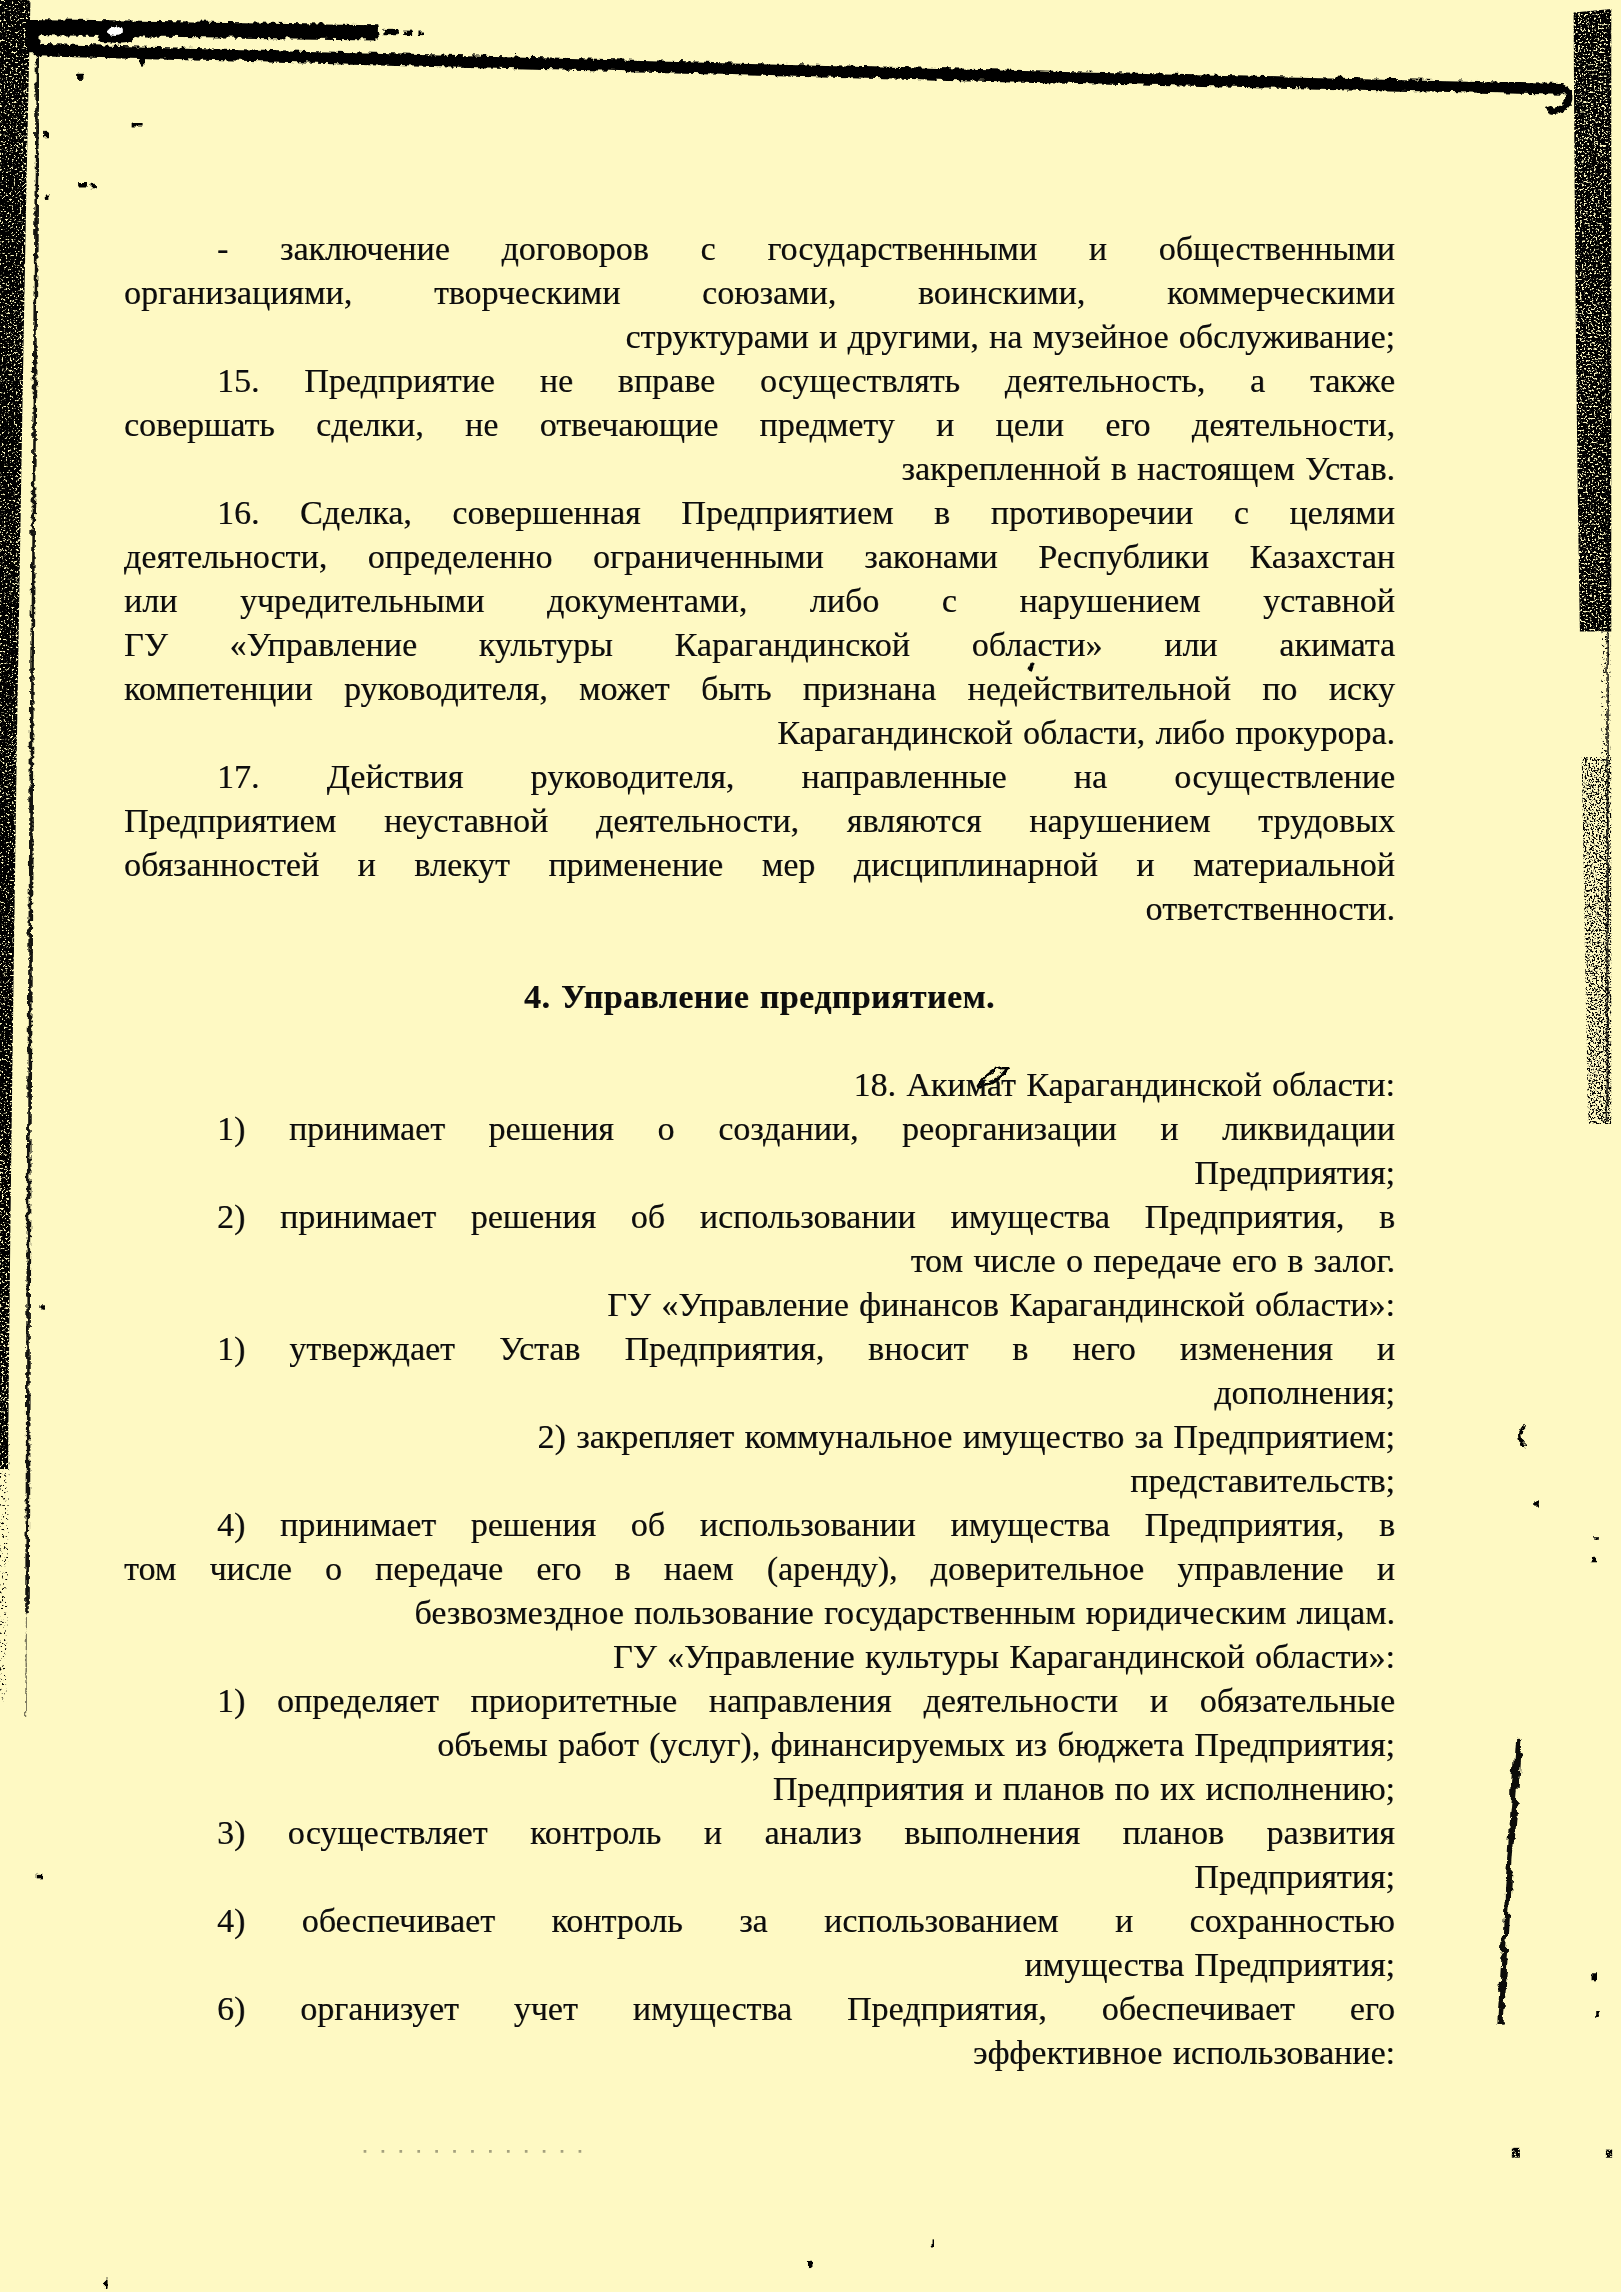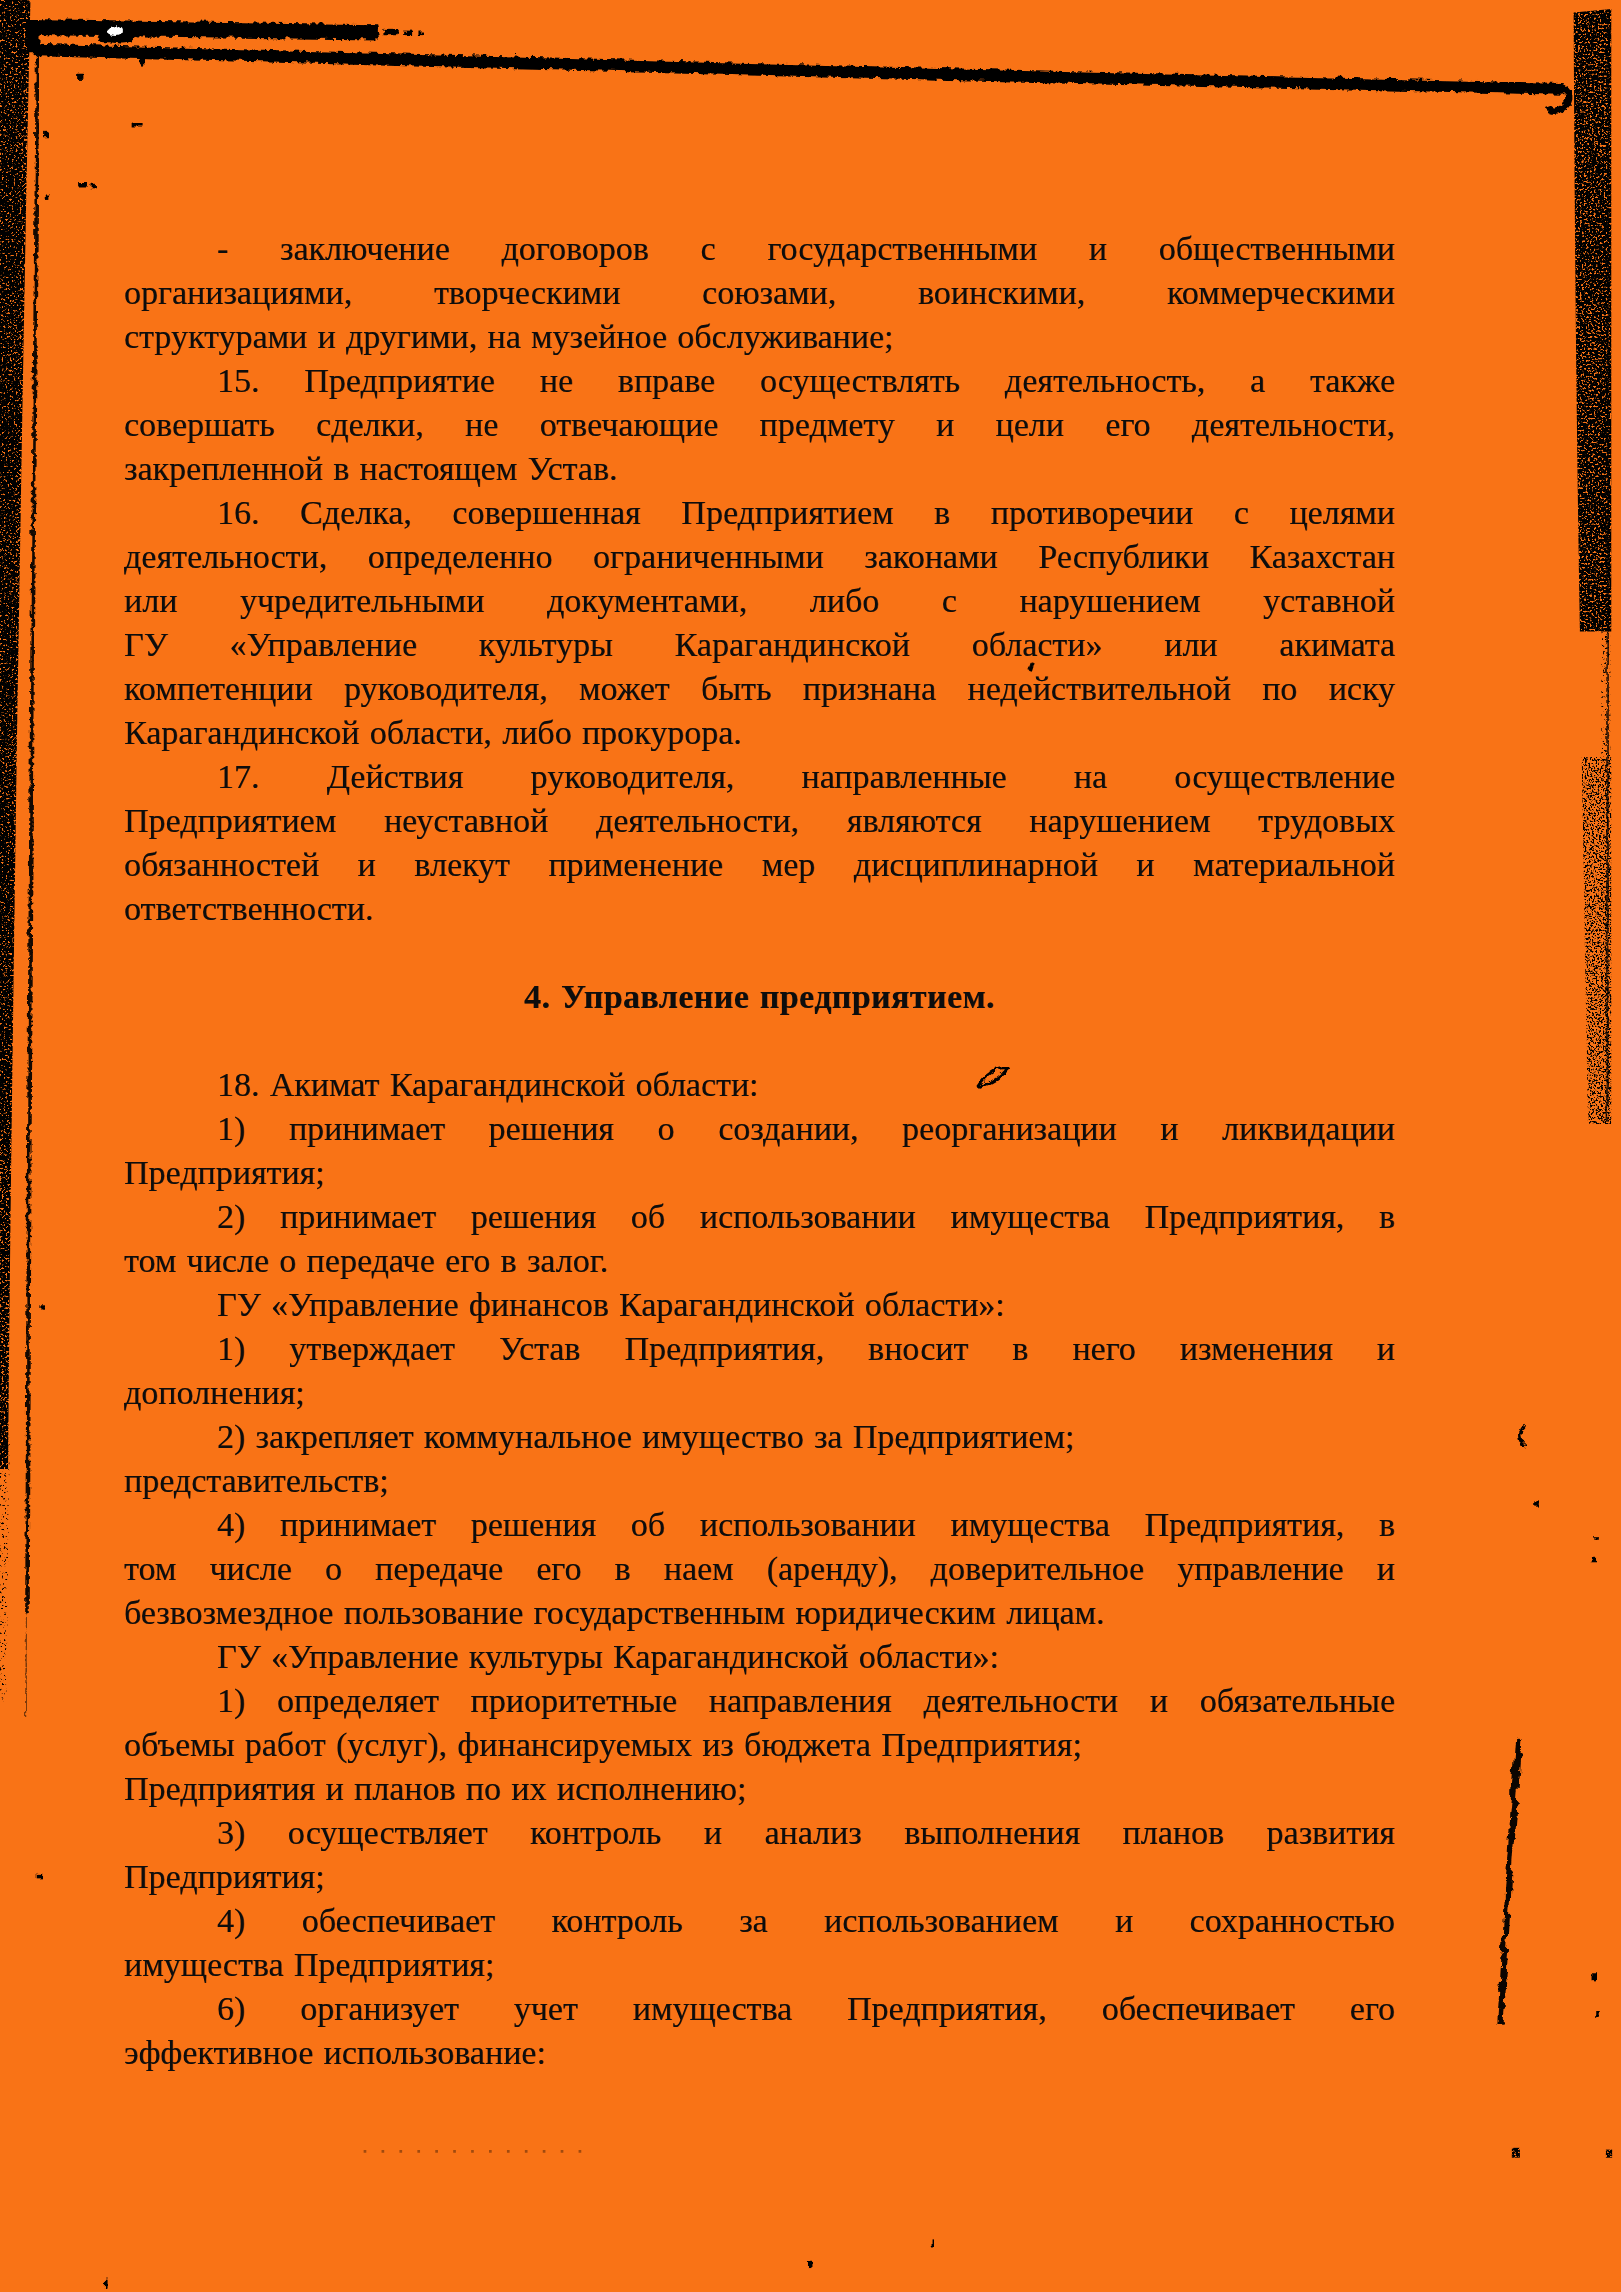--- a/index.html
+++ b/index.html
@@ -1,34 +1,34 @@
 <!DOCTYPE html>
 <html style="font-size:14.3px"><head>
 <meta charset="utf-8">
 <style>
   html,body{margin:0;padding:0;background:#ffffff;}
   .page{
     position:relative;
     width:1622px;height:2293px;
-    background:#f97316;
+    background:#fef9c3;
     overflow:hidden;
     font-family:"Liberation Serif","DejaVu Serif",serif;
   }
   .artifacts{
     position:absolute;left:0;top:0;width:1622px;height:2293px;
     pointer-events:none;
   }
   .textblock{
     position:absolute;left:124px;top:227px;width:1271px;
     font-size:34px;line-height:44px;
     color:#0d0d0d;
     word-spacing:1.8px;
     text-shadow:0.5px 0.4px 0 rgba(0,0,0,0.45);
   }
-  .line{height:44px;text-align:left;}
+  .line{height:44px;text-align:right;}
   .line.j{text-align:justify;text-align-last:justify;}
   .line.i{text-indent:93px;}
   .line.g{margin-top:44px;}
   .line.h{text-align:right;text-align-last:center;font-weight:bold;text-indent:0;letter-spacing:0.4px;font-family:Liberation Serif, serif;}
 </style>
 </head>
 <body>
 
 <div class="page">
 

